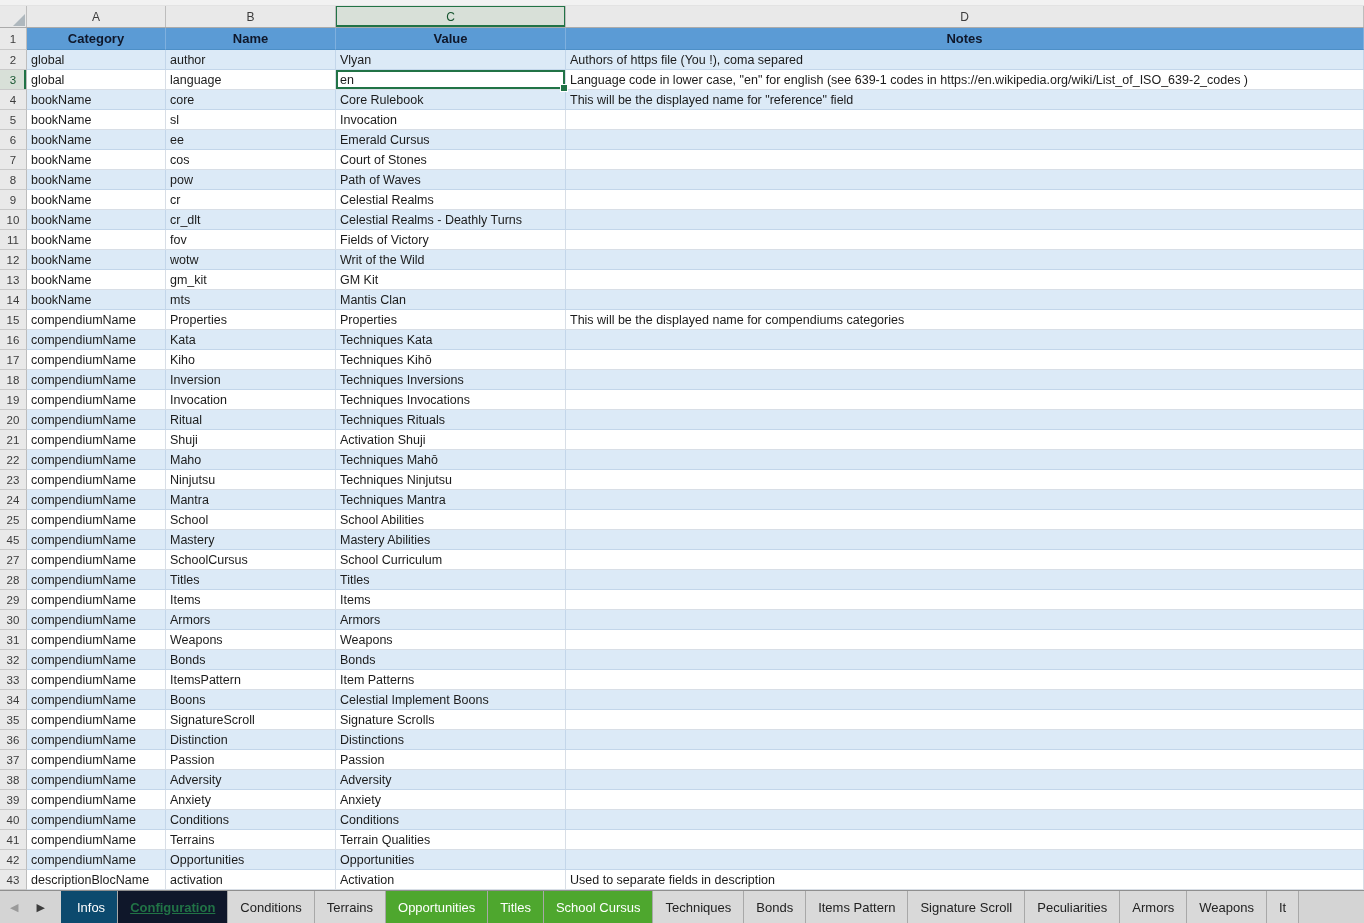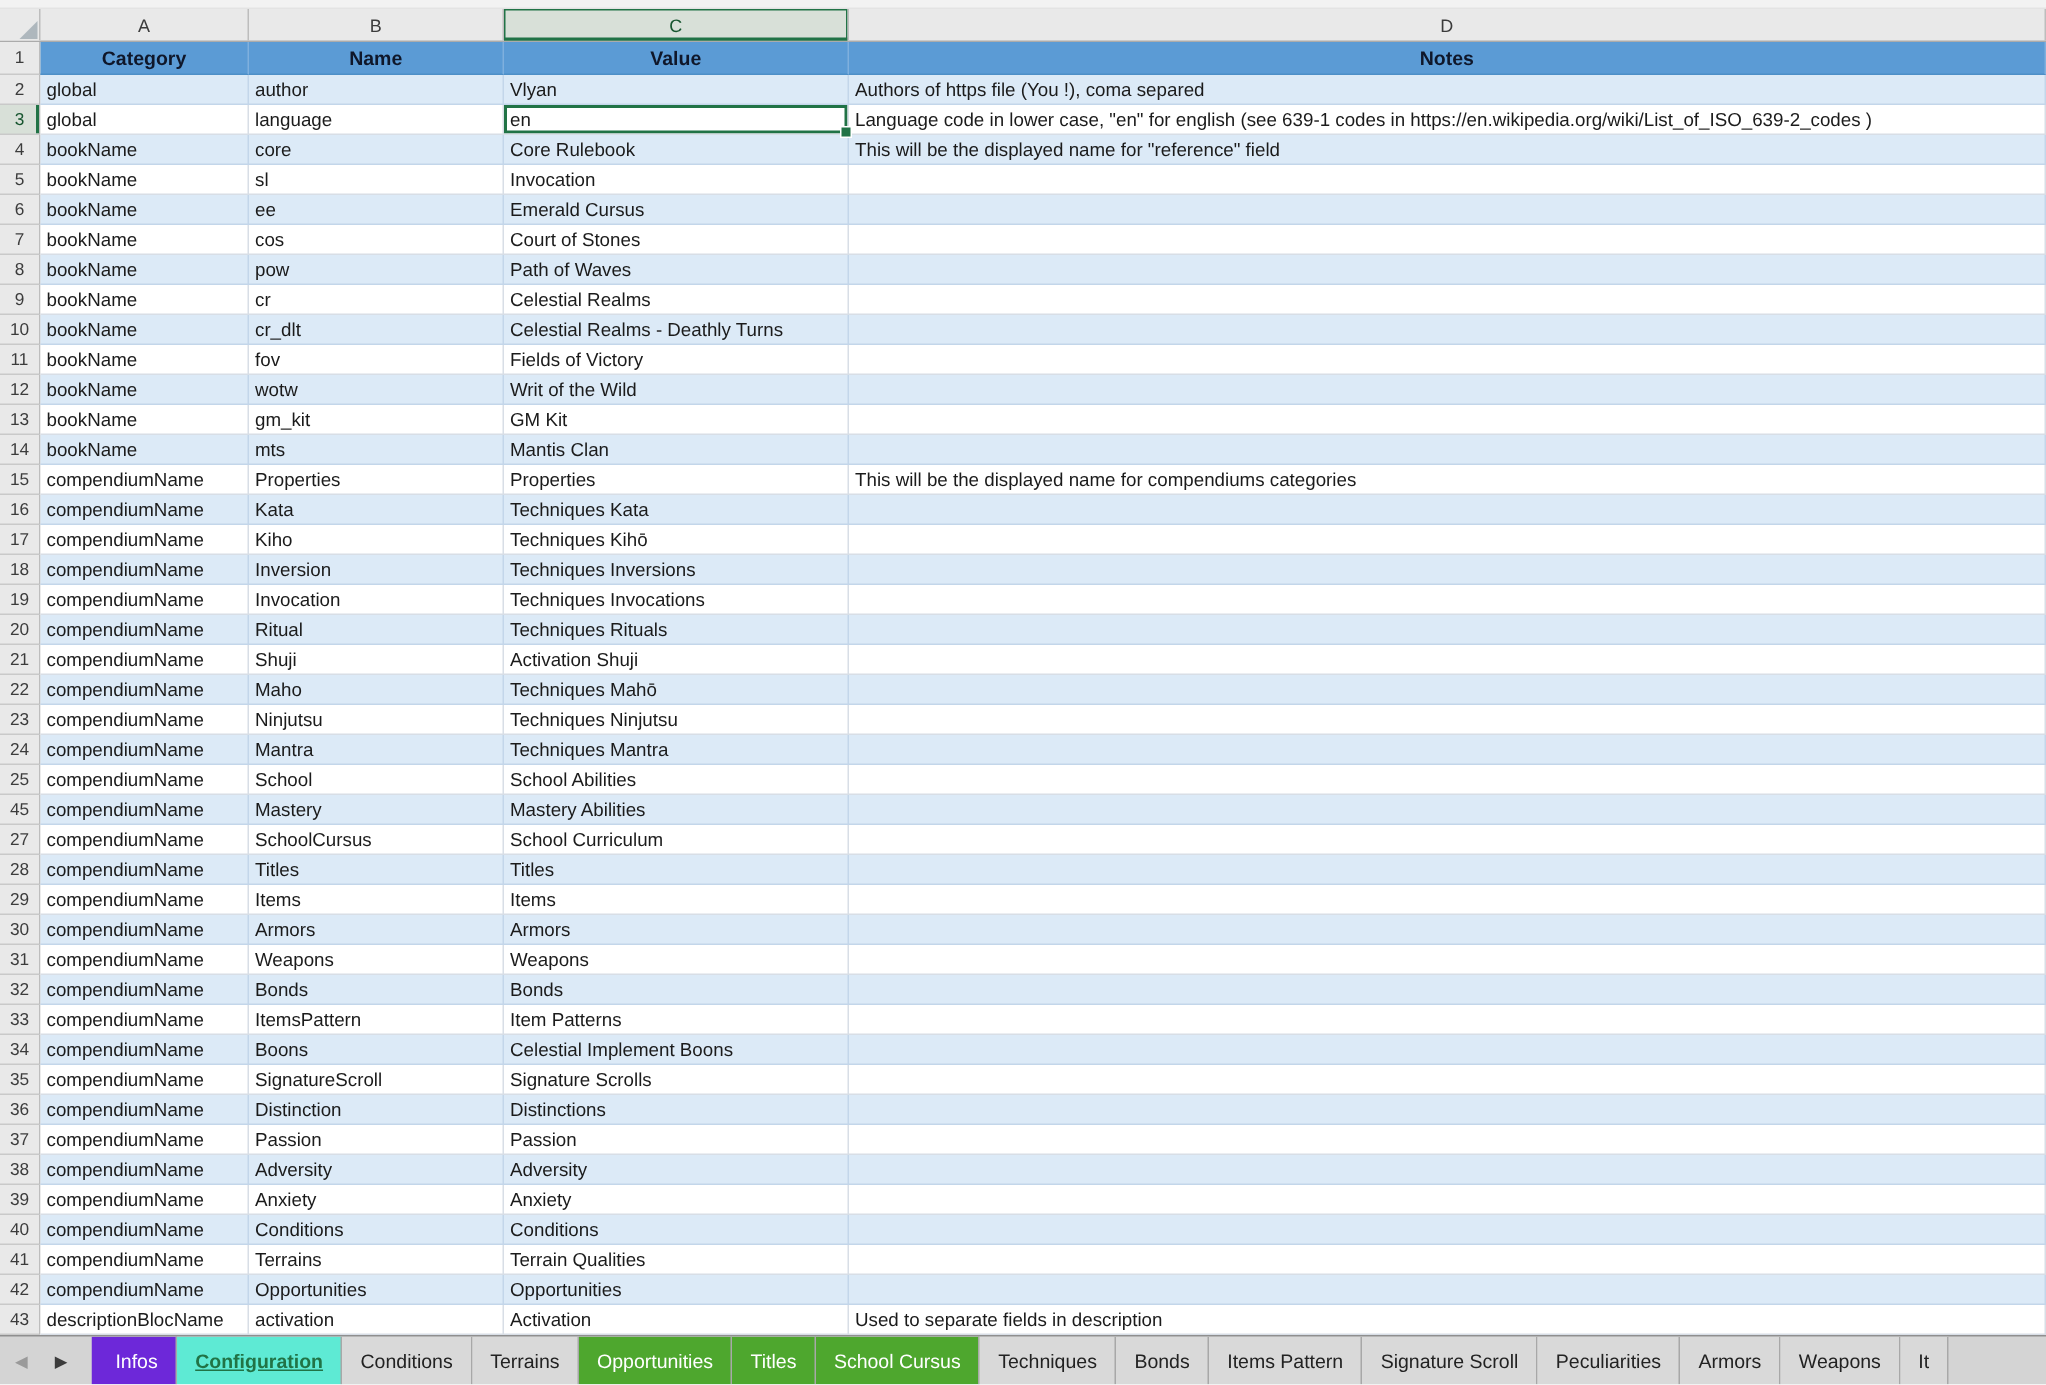--- a/index.html
+++ b/index.html
@@ -46,23 +46,23 @@
 
   
   .tabbar { flex: none; height: 33px; background: #D4D4D4; border-top: 1px solid #8F8F8F;
     display: flex; overflow: hidden; }
   .tab-nav { flex: none; display: flex; align-items: center; gap: 18px; padding: 0 16px 0 10px; }
   .arrow { font-size: 11px; color: #3C3C3C; }
   .arrow.dim { color: #9A9A9A; }
   .tabs { display: flex; flex: 1; overflow: hidden; }
   .tab { flex: none; display: flex; align-items: center; padding: 0 12px; font-size: 13px;
     color: #222; background: #D9D9D9; border-right: 1px solid #A8A8A8; }
-  .tab.purple { background: #6d28d9; color: #FFFFFF; padding-left: 16px; }
+  .tab.purple { background: #0c4a6e; color: #FFFFFF; padding-left: 16px; }
   .tab.green  { background: #4EA72E; color: #FFFFFF; }
-  .tab.active { background: #5eead4; color: #217346; font-weight: bold; }
+  .tab.active { background: #0f172a; color: #217346; font-weight: bold; }
   .tab.active .lbl { text-decoration: underline; }
 </style>
 </head>
 <body>
 
 <div class="sheet">
   <div class="top-strip"></div>
 
   <div class="col-headers" id="col-headers">
     <div class="corner">

